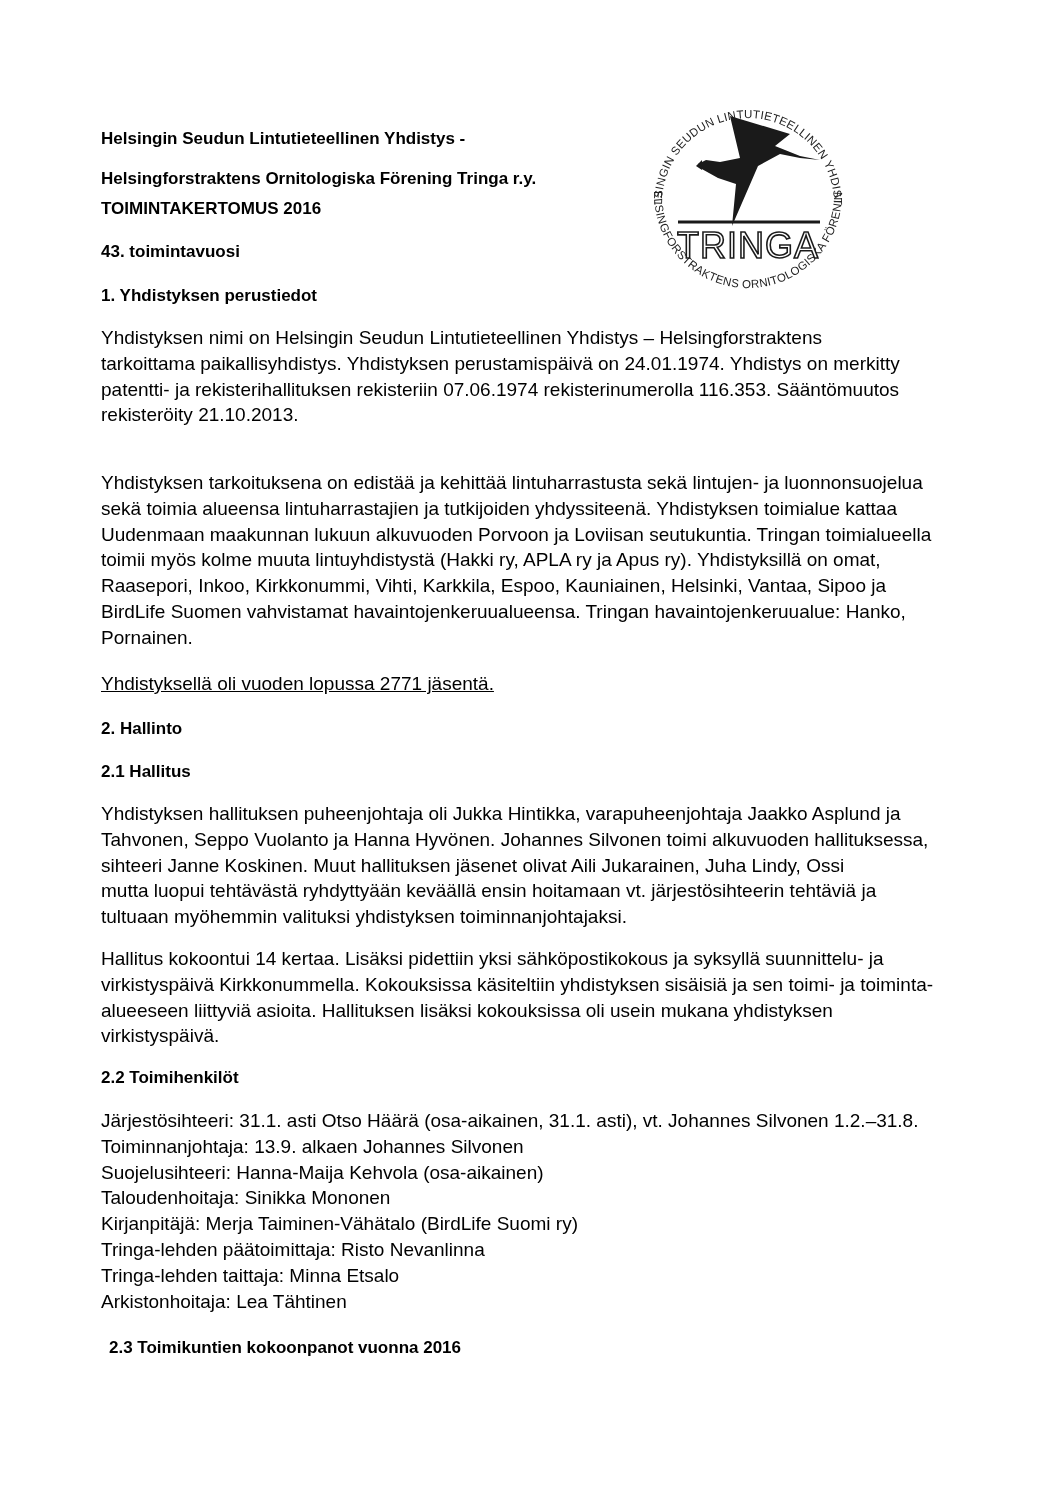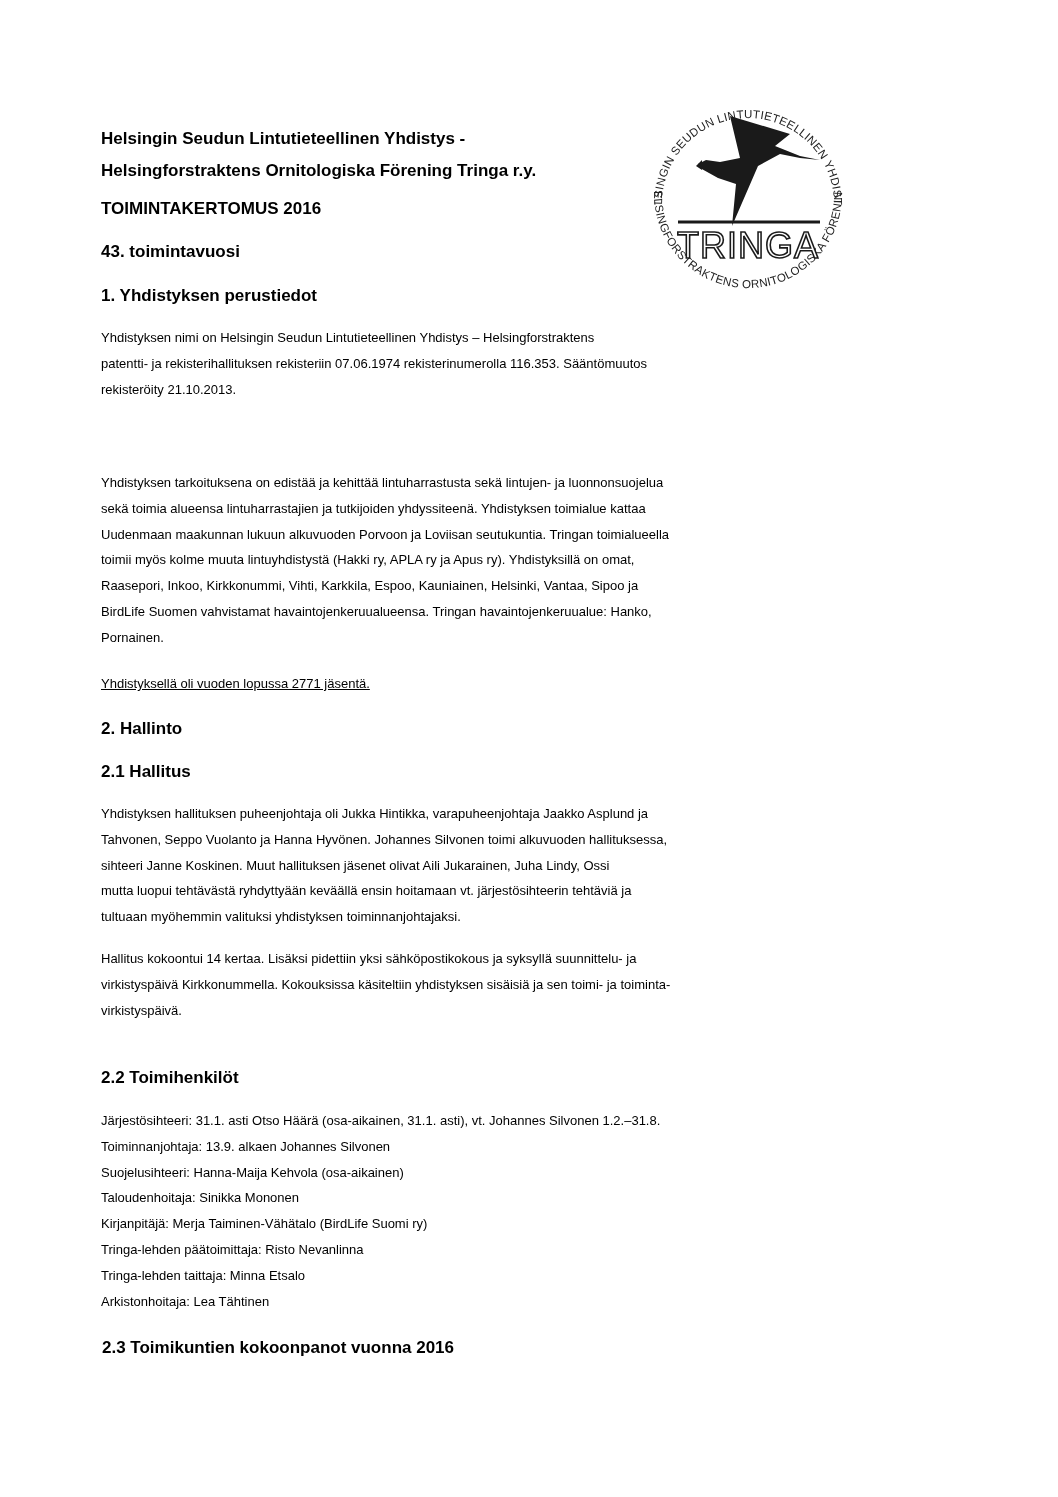--- a/index.html
+++ b/index.html
@@ -22,42 +22,42 @@
       height: 1497px;
       background: #ffffff;
     }
     .abs { position: absolute; margin: 0; }
     .bold {
       font-weight: bold;
       font-size: 17px;
       line-height: 26px;
     }
     .para {
-      font-size: 13px;
+      font-size: 19px;
       line-height: 25.8px;
       left: 101px;
       width: 880px;
       white-space: nowrap;
     }
     .line { display: block; }
     .logo {
       position: absolute;
       left: 640px;
       top: 86px;
       width: 216px;
       height: 216px;
     }
   </style>
 </head>
 <body>
 
 <div class="page">
 
   <p class="abs bold" style="left:101px; top:126px;">Helsingin Seudun Lintutieteellinen Yhdistys -</p>
-  <p class="abs bold" style="left:101px; top:158px;">Helsingforstraktens Ornitologiska Förening Tringa r.y.</p>
+  <p class="abs bold" style="left:101px; top:166px;">Helsingforstraktens Ornitologiska Förening Tringa r.y.</p>
   <p class="abs bold" style="left:101px; top:196px;">TOIMINTAKERTOMUS 2016</p>
   <p class="abs bold" style="left:101px; top:239px;">43. toimintavuosi</p>
 
   <div class="logo">
     <svg width="216" height="216" viewBox="0 0 216 216">
       <defs>
         <path id="arcTop" d="M 22 118 A 86 86 0 0 1 194 118"></path>
         <path id="arcBot" d="M 14 108 A 94 94 0 0 0 202 108"></path>
       </defs>
       <text font-family="Liberation Sans, sans-serif" font-size="11.5" fill="#222" letter-spacing="0.3">
@@ -72,20 +72,21 @@
 
       <line x1="38" y1="136" x2="180" y2="136" stroke="#1a1a1a" stroke-width="3"></line>
       <text x="108" y="172" text-anchor="middle" font-family="Liberation Sans, sans-serif" font-size="36" fill="#ffffff" stroke="#1a1a1a" stroke-width="1.6" letter-spacing="1">TRINGA</text>
     </svg>
   </div>
 
   <p class="abs bold" style="left:101px; top:283px;">1. Yhdistyksen perustiedot</p>
 
   <div class="abs para" style="top:325px;">
     <span class="line">Yhdistyksen nimi on Helsingin Seudun Lintutieteellinen Yhdistys – Helsingforstraktens</span>
+    <span class="line">tarkoittama paikallisyhdistys. Yhdistyksen perustamispäivä on 24.01.1974. Yhdistys on merkitty</span>
     <span class="line">patentti- ja rekisterihallituksen rekisteriin 07.06.1974 rekisterinumerolla 116.353. Sääntömuutos</span>
     <span class="line">rekisteröity 21.10.2013.</span>
   </div>
 
   <div class="abs para" style="top:470px;">
     <span class="line">Yhdistyksen tarkoituksena on edistää ja kehittää lintuharrastusta sekä lintujen- ja luonnonsuojelua</span>
     <span class="line">sekä toimia alueensa lintuharrastajien ja tutkijoiden yhdyssiteenä. Yhdistyksen toimialue kattaa</span>
     <span class="line">Uudenmaan maakunnan lukuun alkuvuoden Porvoon ja Loviisan seutukuntia. Tringan toimialueella</span>
     <span class="line">toimii myös kolme muuta lintuyhdistystä (Hakki ry, APLA ry ja Apus ry). Yhdistyksillä on omat,</span>
     <span class="line">Raasepori, Inkoo, Kirkkonummi, Vihti, Karkkila, Espoo, Kauniainen, Helsinki, Vantaa, Sipoo ja</span>
@@ -102,31 +103,32 @@
     <span class="line">Yhdistyksen hallituksen puheenjohtaja oli Jukka Hintikka, varapuheenjohtaja Jaakko Asplund ja</span>
     <span class="line">Tahvonen, Seppo Vuolanto ja Hanna Hyvönen. Johannes Silvonen toimi alkuvuoden hallituksessa,</span>
     <span class="line">sihteeri Janne Koskinen. Muut hallituksen jäsenet olivat Aili Jukarainen, Juha Lindy, Ossi</span>
     <span class="line">mutta luopui tehtävästä ryhdyttyään keväällä ensin hoitamaan vt. järjestösihteerin tehtäviä ja</span>
     <span class="line">tultuaan myöhemmin valituksi yhdistyksen toiminnanjohtajaksi.</span>
   </div>
 
   <div class="abs para" style="top:946px;">
     <span class="line">Hallitus kokoontui 14 kertaa. Lisäksi pidettiin yksi sähköpostikokous ja syksyllä suunnittelu- ja</span>
     <span class="line">virkistyspäivä Kirkkonummella. Kokouksissa käsiteltiin yhdistyksen sisäisiä ja sen toimi- ja toiminta-</span>
+    <span class="line">alueeseen liittyviä asioita. Hallituksen lisäksi kokouksissa oli usein mukana yhdistyksen</span>
     <span class="line">virkistyspäivä.</span>
   </div>
 
   <p class="abs bold" style="left:101px; top:1065px;">2.2 Toimihenkilöt</p>
 
   <div class="abs para" style="top:1108px;">
     <span class="line">Järjestösihteeri: 31.1. asti Otso Häärä (osa-aikainen, 31.1. asti), vt. Johannes Silvonen 1.2.–31.8.</span>
     <span class="line">Toiminnanjohtaja: 13.9. alkaen Johannes Silvonen</span>
     <span class="line">Suojelusihteeri: Hanna-Maija Kehvola (osa-aikainen)</span>
     <span class="line">Taloudenhoitaja: Sinikka Mononen</span>
     <span class="line">Kirjanpitäjä: Merja Taiminen-Vähätalo (BirdLife Suomi ry)</span>
     <span class="line">Tringa-lehden päätoimittaja: Risto Nevanlinna</span>
     <span class="line">Tringa-lehden taittaja: Minna Etsalo</span>
     <span class="line">Arkistonhoitaja: Lea Tähtinen</span>
   </div>
 
-  <p class="abs bold" style="left:102px; top:1335px;">2.3 Toimikuntien kokoonpanot vuonna 2016</p>
+  <p class="abs bold" style="left:109px; top:1335px;">2.3 Toimikuntien kokoonpanot vuonna 2016</p>
 
 </div>
 
 </body></html>

